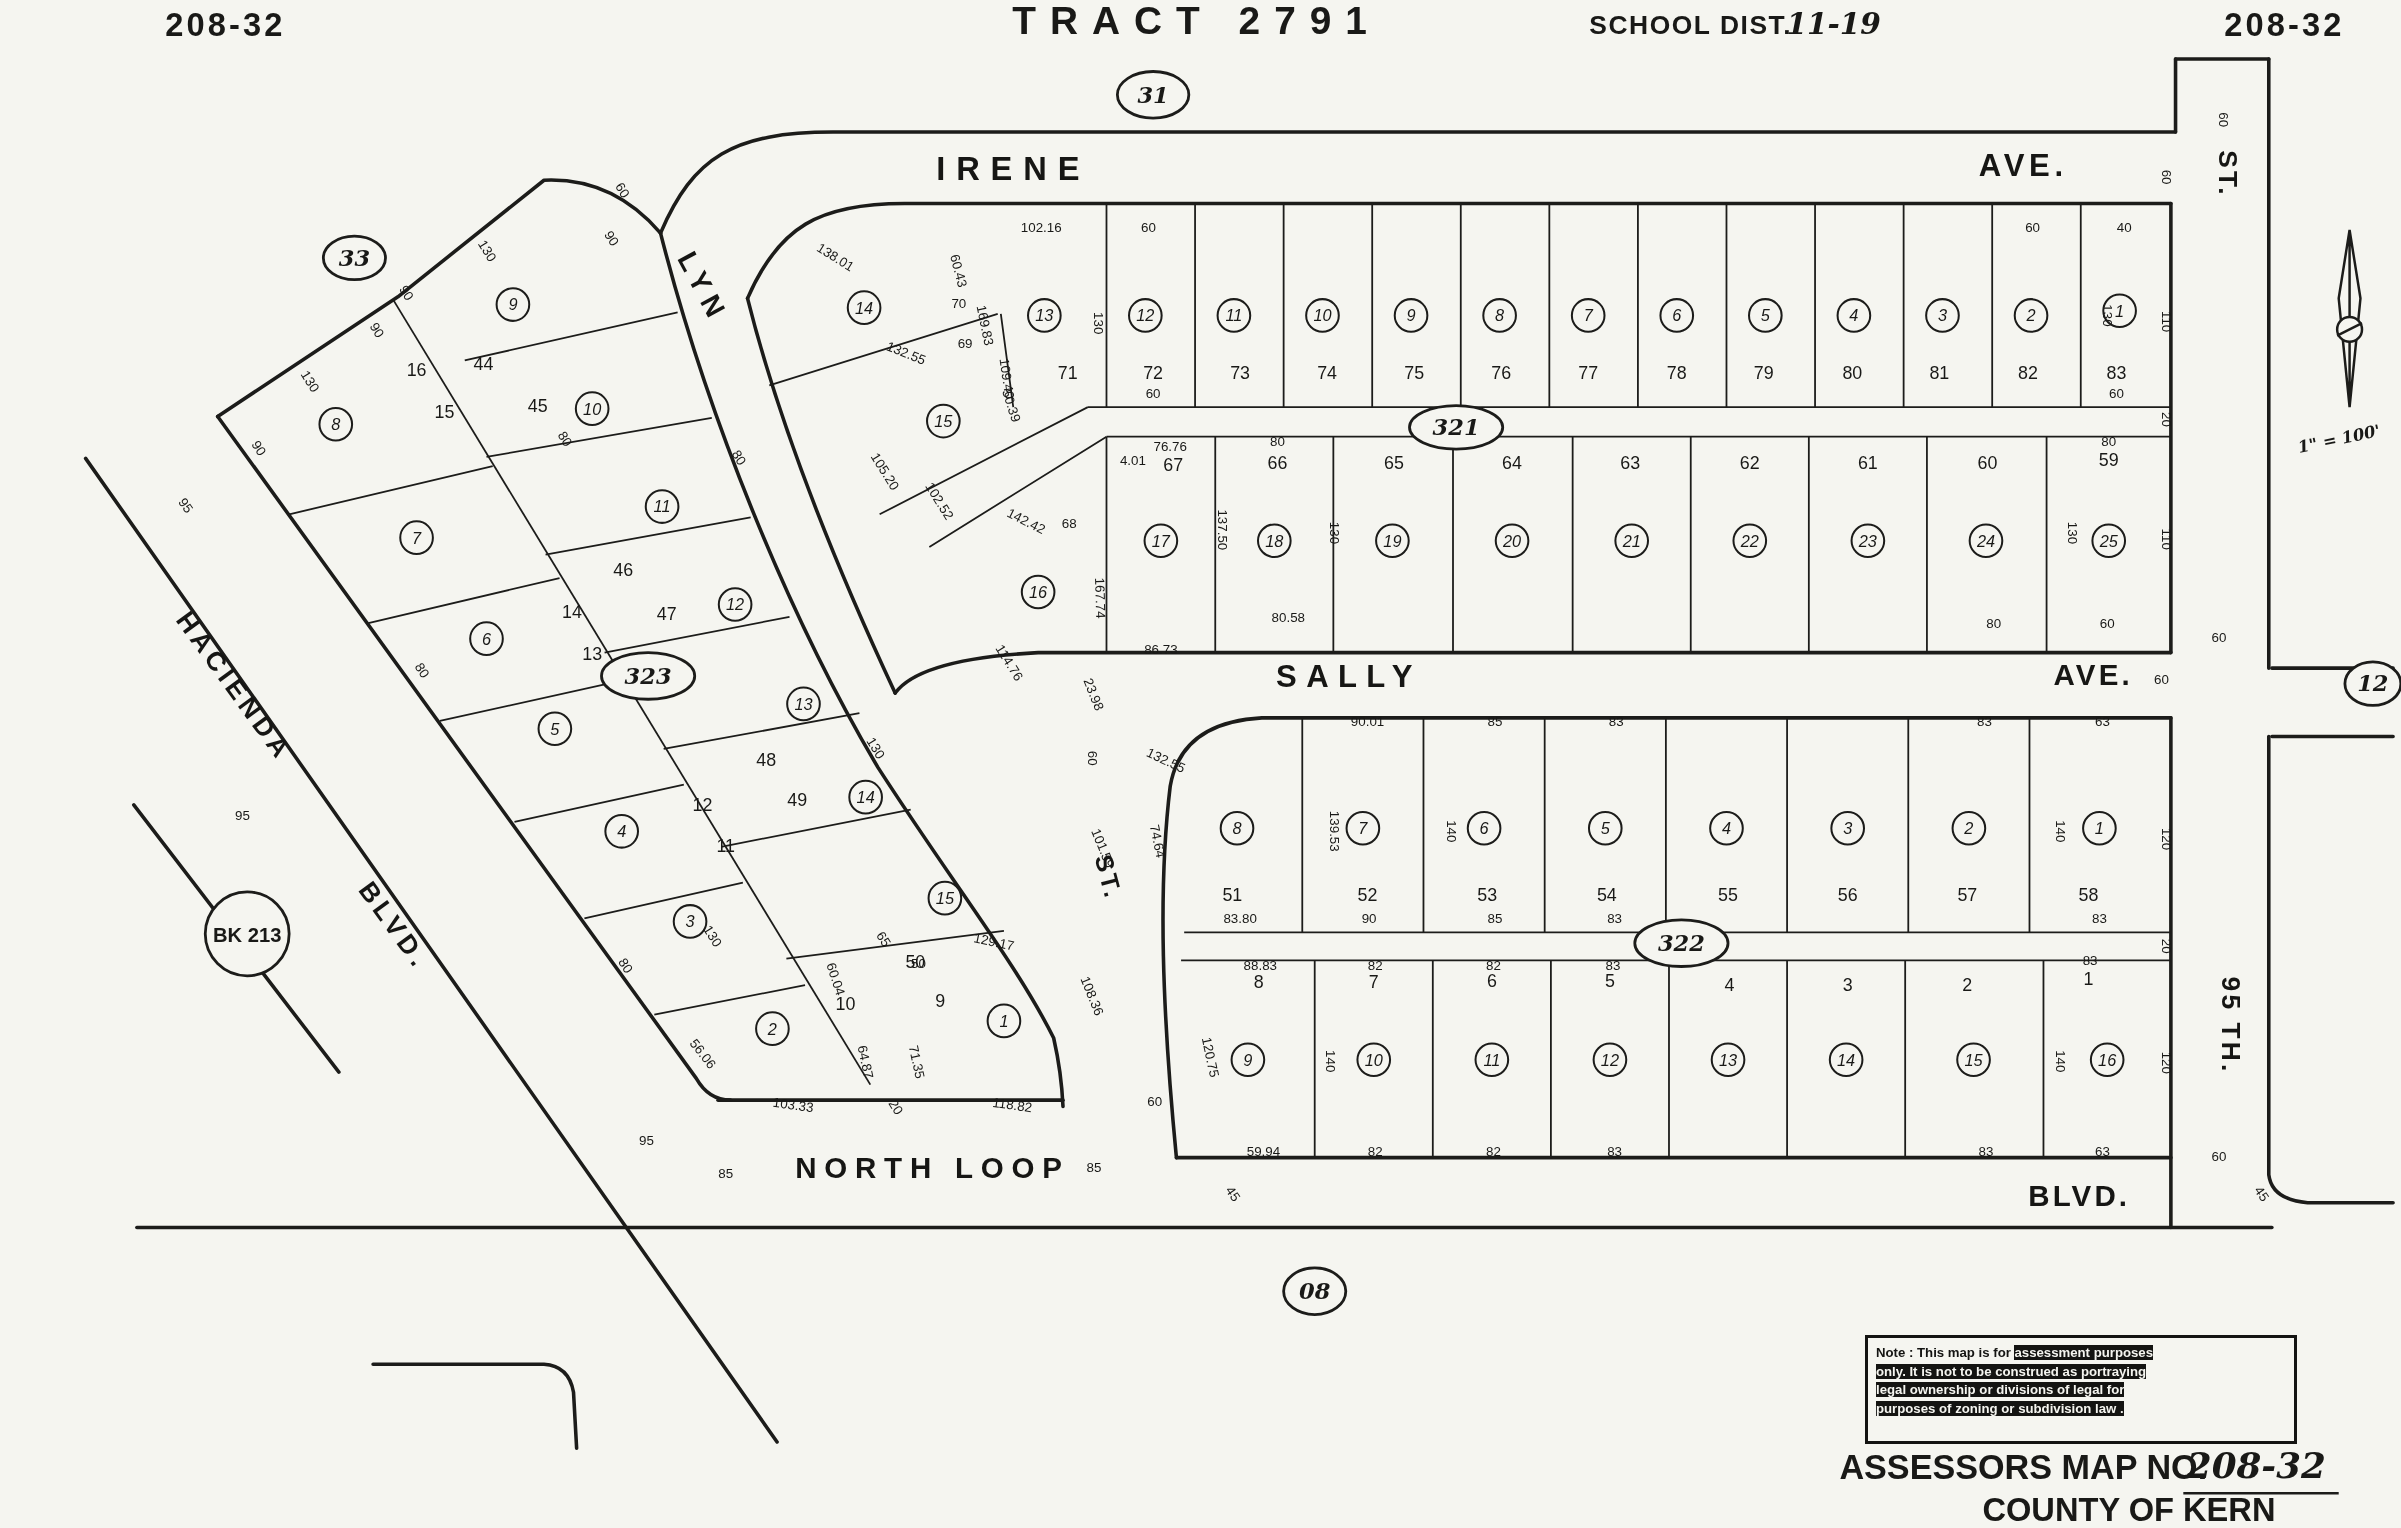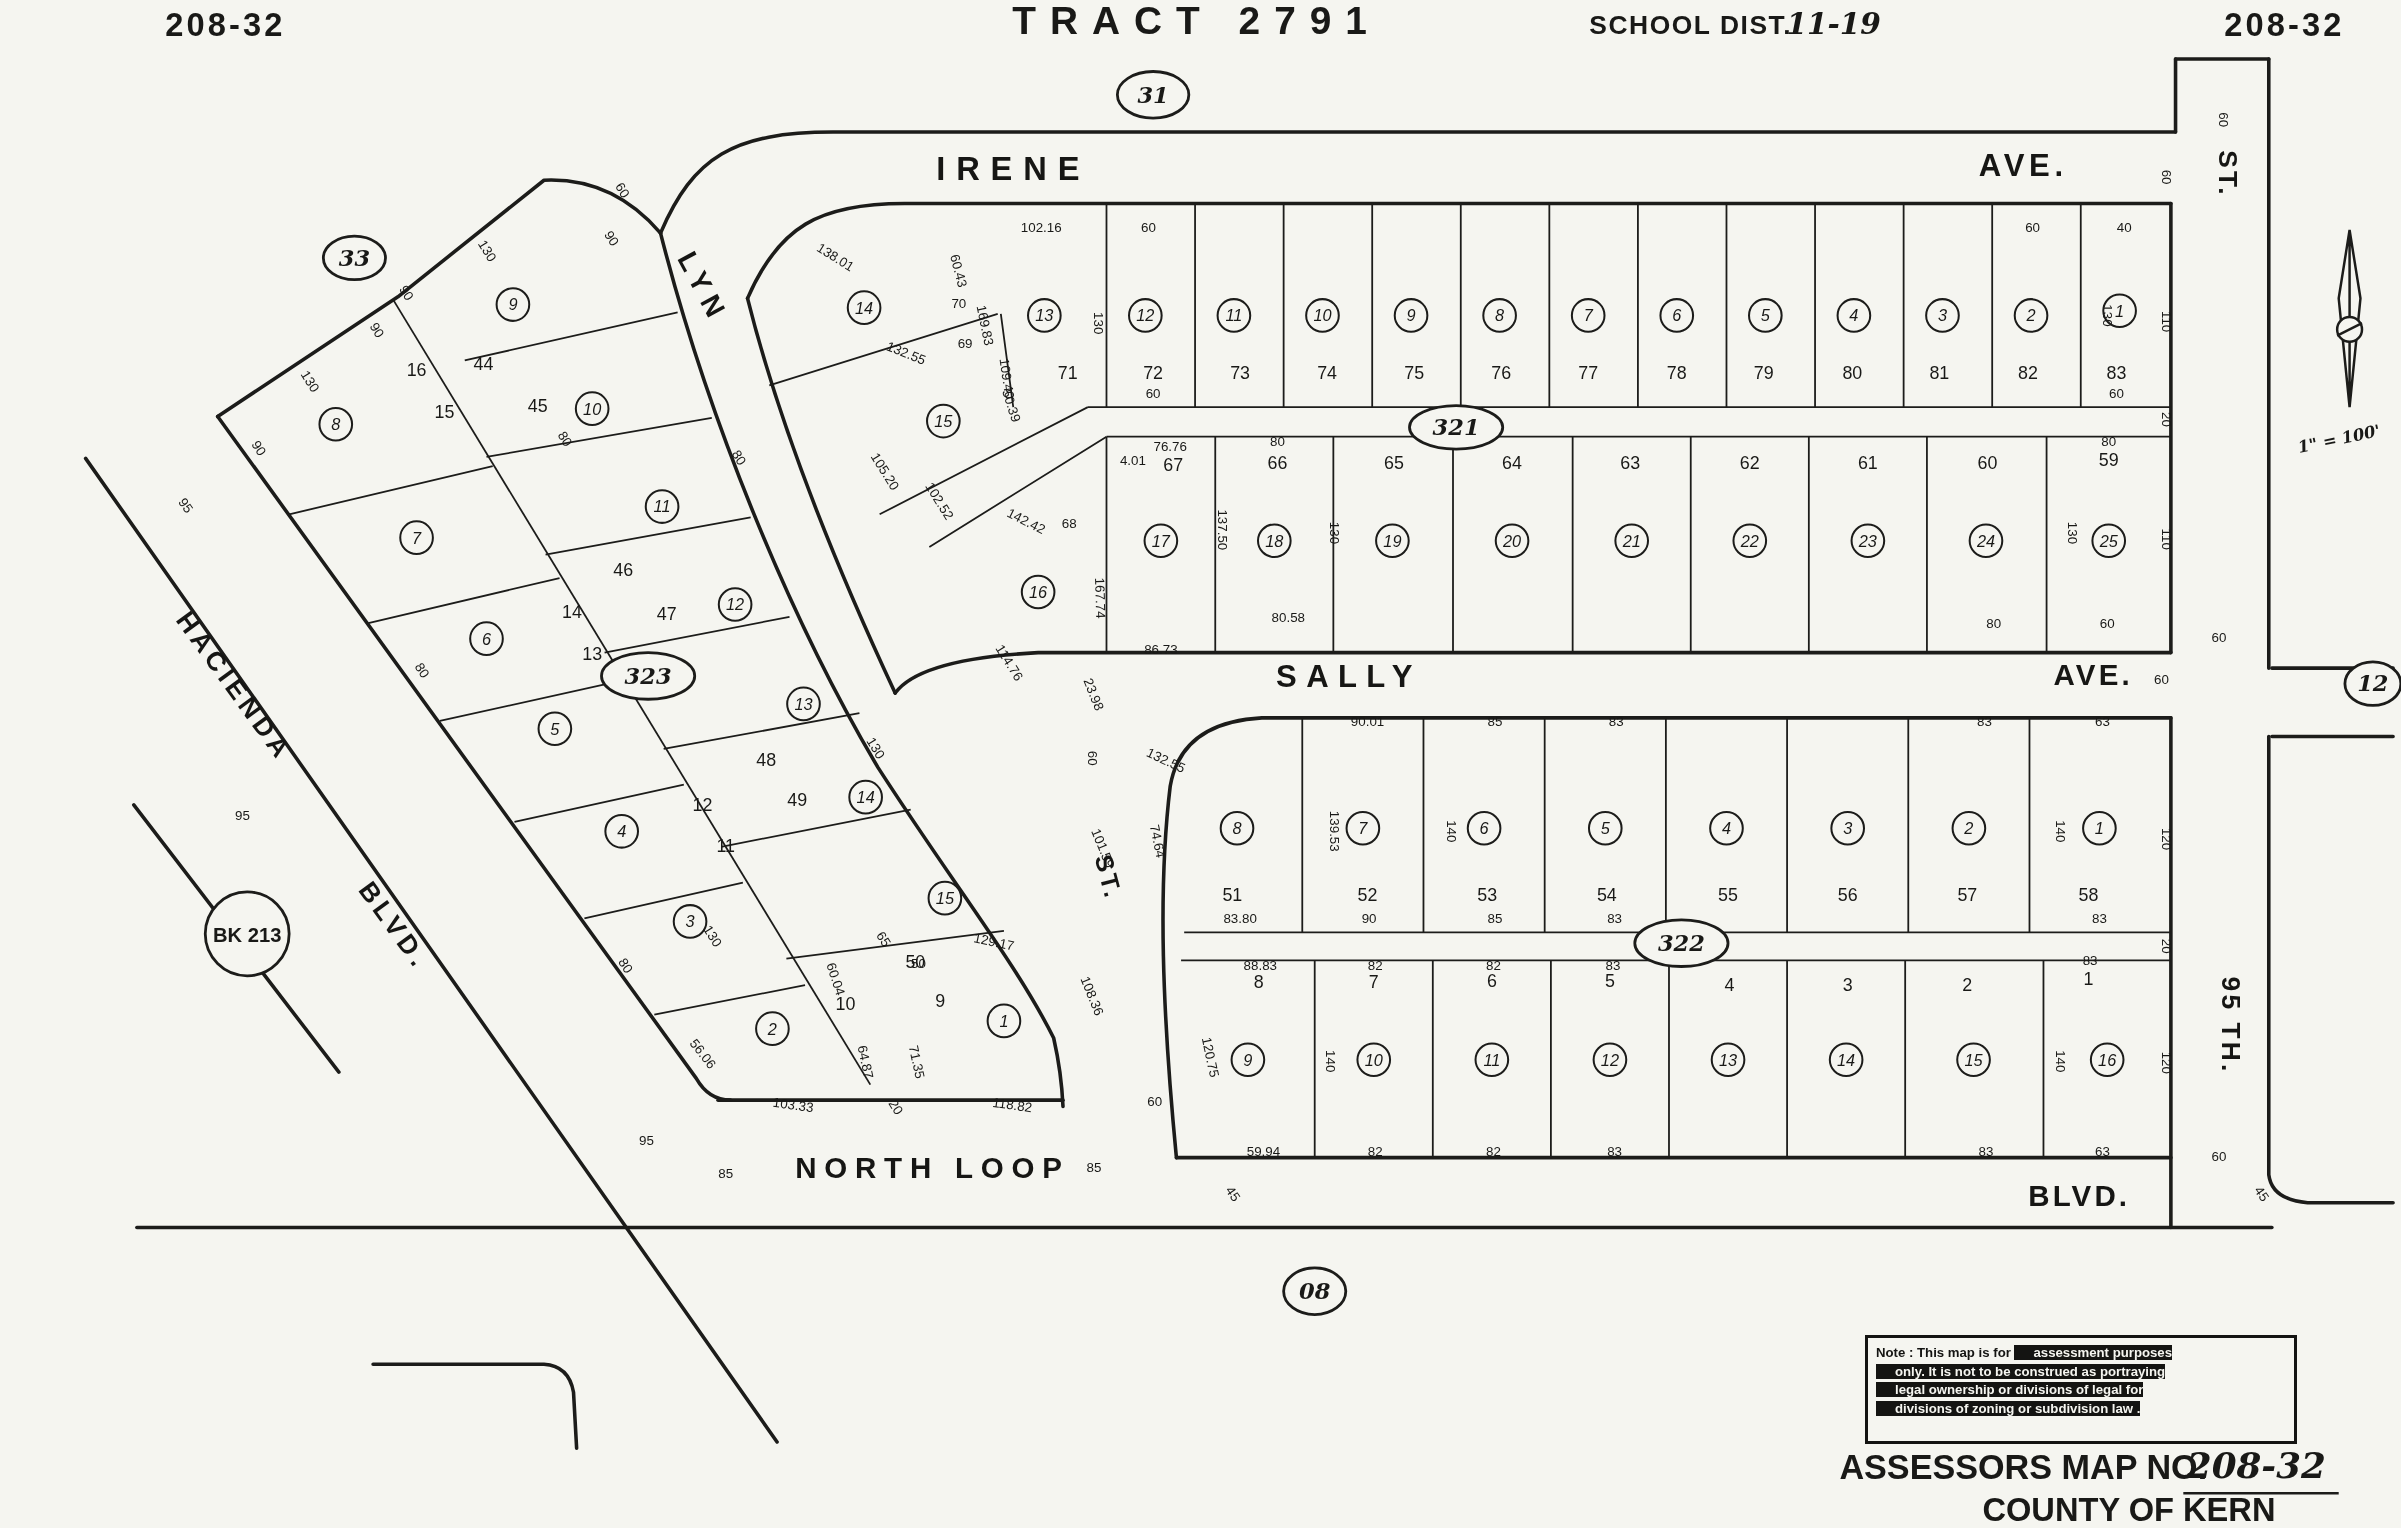--- a/index.html
+++ b/index.html
@@ -17,21 +17,21 @@
   .badge-t{font-size:14.5px;font-family:"DejaVu Serif",serif;font-style:italic;font-weight:bold;}
   .hand{font-family:"DejaVu Serif",serif;font-style:italic;font-weight:bold;}
   .hdr{font-size:21px;font-weight:bold;letter-spacing:2px;}
   .title{font-size:25px;font-weight:bold;letter-spacing:9px;}
   .schl{font-size:17px;font-weight:bold;letter-spacing:1px;}
   .foot{font-weight:bold;}
   .lotcirc{fill:none;stroke:#1c1c1a;stroke-width:1.3;}
   #note-box{position:absolute;left:1865px;top:1335px;width:410px;min-height:90px;
             border:3.2px solid #141412;background:#f5f5f0;padding:6.4px 8px;
             font-size:13.2px;line-height:18.4px;font-weight:bold;color:#141412;}
-  #note-box .hl{background:#141412;color:#f5f5f0;padding-left:19px;}
+  #note-box .hl{background:#141412;color:#f5f5f0;}
   [data-name="note-line"]{white-space:nowrap;}
 </style>
 </head>
 <body>
 
 <div id="page" data-name="assessor-map-page">
 
   <svg width="2401" height="1529" viewBox="0 0 1545 984" data-name="map-svg">
 
     <g data-name="roads">
@@ -529,17 +529,17 @@
       <text class="hand" data-name="assessors-map-number" x="1452" y="951" text-anchor="middle" font-size="23">208-32</text>
       <path data-name="map-number-underline" d="M 1405,961 H 1505" stroke="#1c1c1a" stroke-width="1.6" fill="none"></path>
       <text class="foot" data-name="county-label" x="1370" y="979" text-anchor="middle" font-size="21">COUNTY OF KERN</text>
     </g>
   </svg>
 
   <div id="note-box" data-name="note-box">
       <div data-name="note-line"><span data-name="note-text">Note : This map is for </span><span class="hl" data-name="note-text">assessment purposes</span></div>
       <div data-name="note-line"><span class="hl" data-name="note-text">only. It is not to be construed as portraying</span></div>
       <div data-name="note-line"><span class="hl" data-name="note-text">legal ownership or divisions of legal for</span></div>
-      <div data-name="note-line"><span class="hl" data-name="note-text">divisions of zoning or subdivision law .</span></div>
+      <div data-name="note-line"><span class="hl" data-name="note-text">purposes of zoning or subdivision law .</span></div>
     </div>
 
 </div>
 
 
 </body></html>

